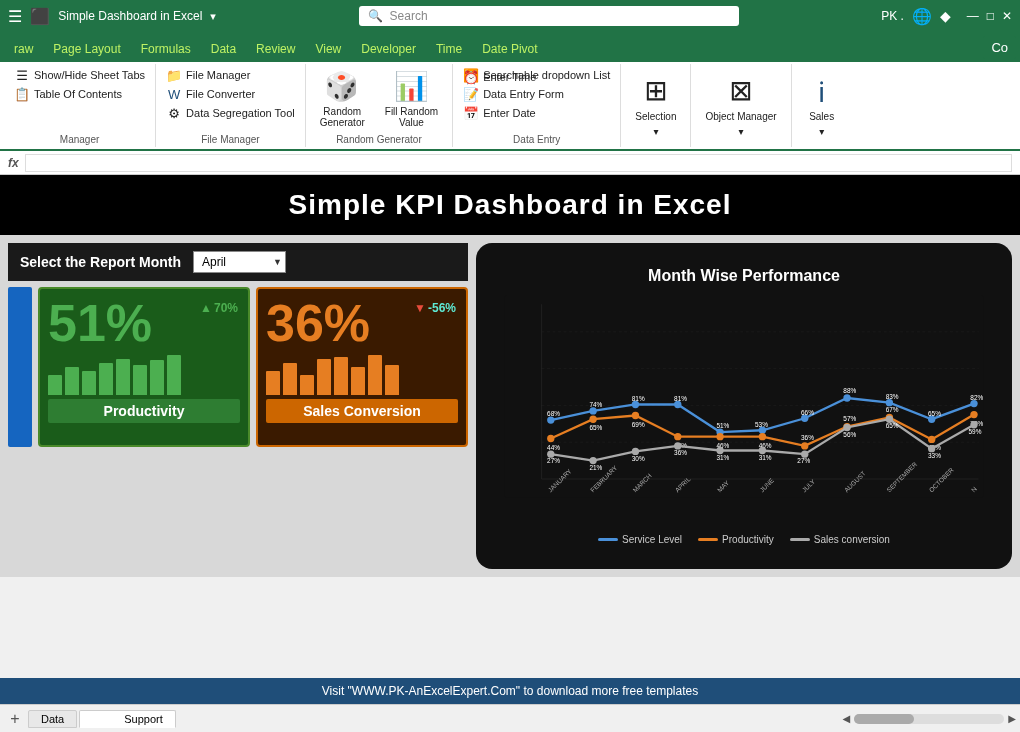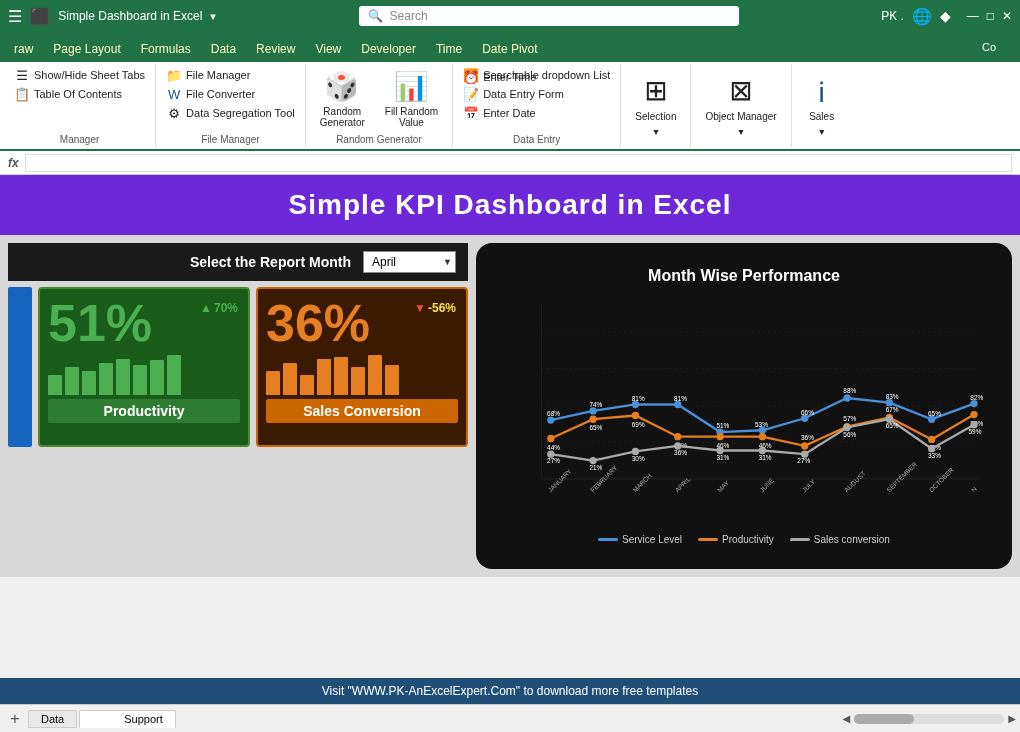--- a/index.html
+++ b/index.html
@@ -16,21 +16,21 @@
       gap: 8px;
     }
     #ribbon-tabs {
       background: #217346;
       display: flex;
       height: 30px;
       align-items: flex-end;
       padding: 0 4px;
     }
     .ribbon-tab {
-      color: #fef9c3;
+      color: #bef264;
       padding: 4px 10px;
       font-size: 12px;
       cursor: pointer;
       height: 26px;
       display: flex;
       align-items: center;
     }
     .ribbon-tab.active {
       background: #fff;
       color: #217346;
@@ -99,45 +99,45 @@
     }
     .ribbon-icon.large {
       width: 32px;
       height: 32px;
       font-size: 22px;
     }
     .co-btn {
       background: #217346;
       color: white;
       padding: 4px 8px;
-      font-size: 11px;
+      font-size: 13px;
       border-radius: 2px;
       cursor: pointer;
-      margin: auto 12px auto auto;
+      margin: auto 0 auto auto;
     }
 
     
     #formula-bar {
       background: #fff;
       border-bottom: 1px solid #ccc;
       display: flex;
       align-items: center;
       height: 24px;
       padding: 0 8px;
       gap: 6px;
       font-size: 12px;
     }
 
     
     #dashboard {
       background: #e8e8e8;
       flex: 1;
     }
     #dash-header {
-      background: #6d28d9;
+      background: #000000;
       color: white;
       text-align: center;
       font-size: 28px;
       font-weight: 600;
       padding: 14px;
       letter-spacing: 1px;
     }
     #dash-body {
       display: flex;
       padding: 8px;
@@ -151,21 +151,21 @@
       display: flex;
       flex-direction: column;
       gap: 6px;
     }
     #month-selector {
       background: #1a1a1a;
       color: white;
       padding: 8px 12px;
       display: flex;
       align-items: center;
-      justify-content: flex-end;
+      justify-content: flex-start;
       gap: 12px;
       font-size: 13px;
       font-weight: bold;
     }
     #month-select-dropdown {
       background: white;
       color: black;
       padding: 3px 20px 3px 8px;
       font-size: 12px;
       border: 1px solid #888;
@@ -539,21 +539,21 @@
               <div class="mini-bar" style="height:30px;"></div>
               <div class="mini-bar" style="height:35px;"></div>
               <div class="mini-bar" style="height:40px;"></div>
             </div>
             <div class="kpi-label">Productivity</div>
           </div>
 
           <div class="kpi-card sales">
             <div class="kpi-change">
               <span style="color:#e74c3c;">▼</span>
-              <span style="color:#fde047;">-56%</span>
+              <span style="color:#5eead4;">-56%</span>
             </div>
             <div class="kpi-value">36%</div>
             <div class="mini-bars">
               <div class="mini-bar" style="height:24px;"></div>
               <div class="mini-bar" style="height:32px;"></div>
               <div class="mini-bar" style="height:20px;"></div>
               <div class="mini-bar" style="height:36px;"></div>
               <div class="mini-bar" style="height:38px;"></div>
               <div class="mini-bar" style="height:28px;"></div>
               <div class="mini-bar" style="height:40px;"></div>

